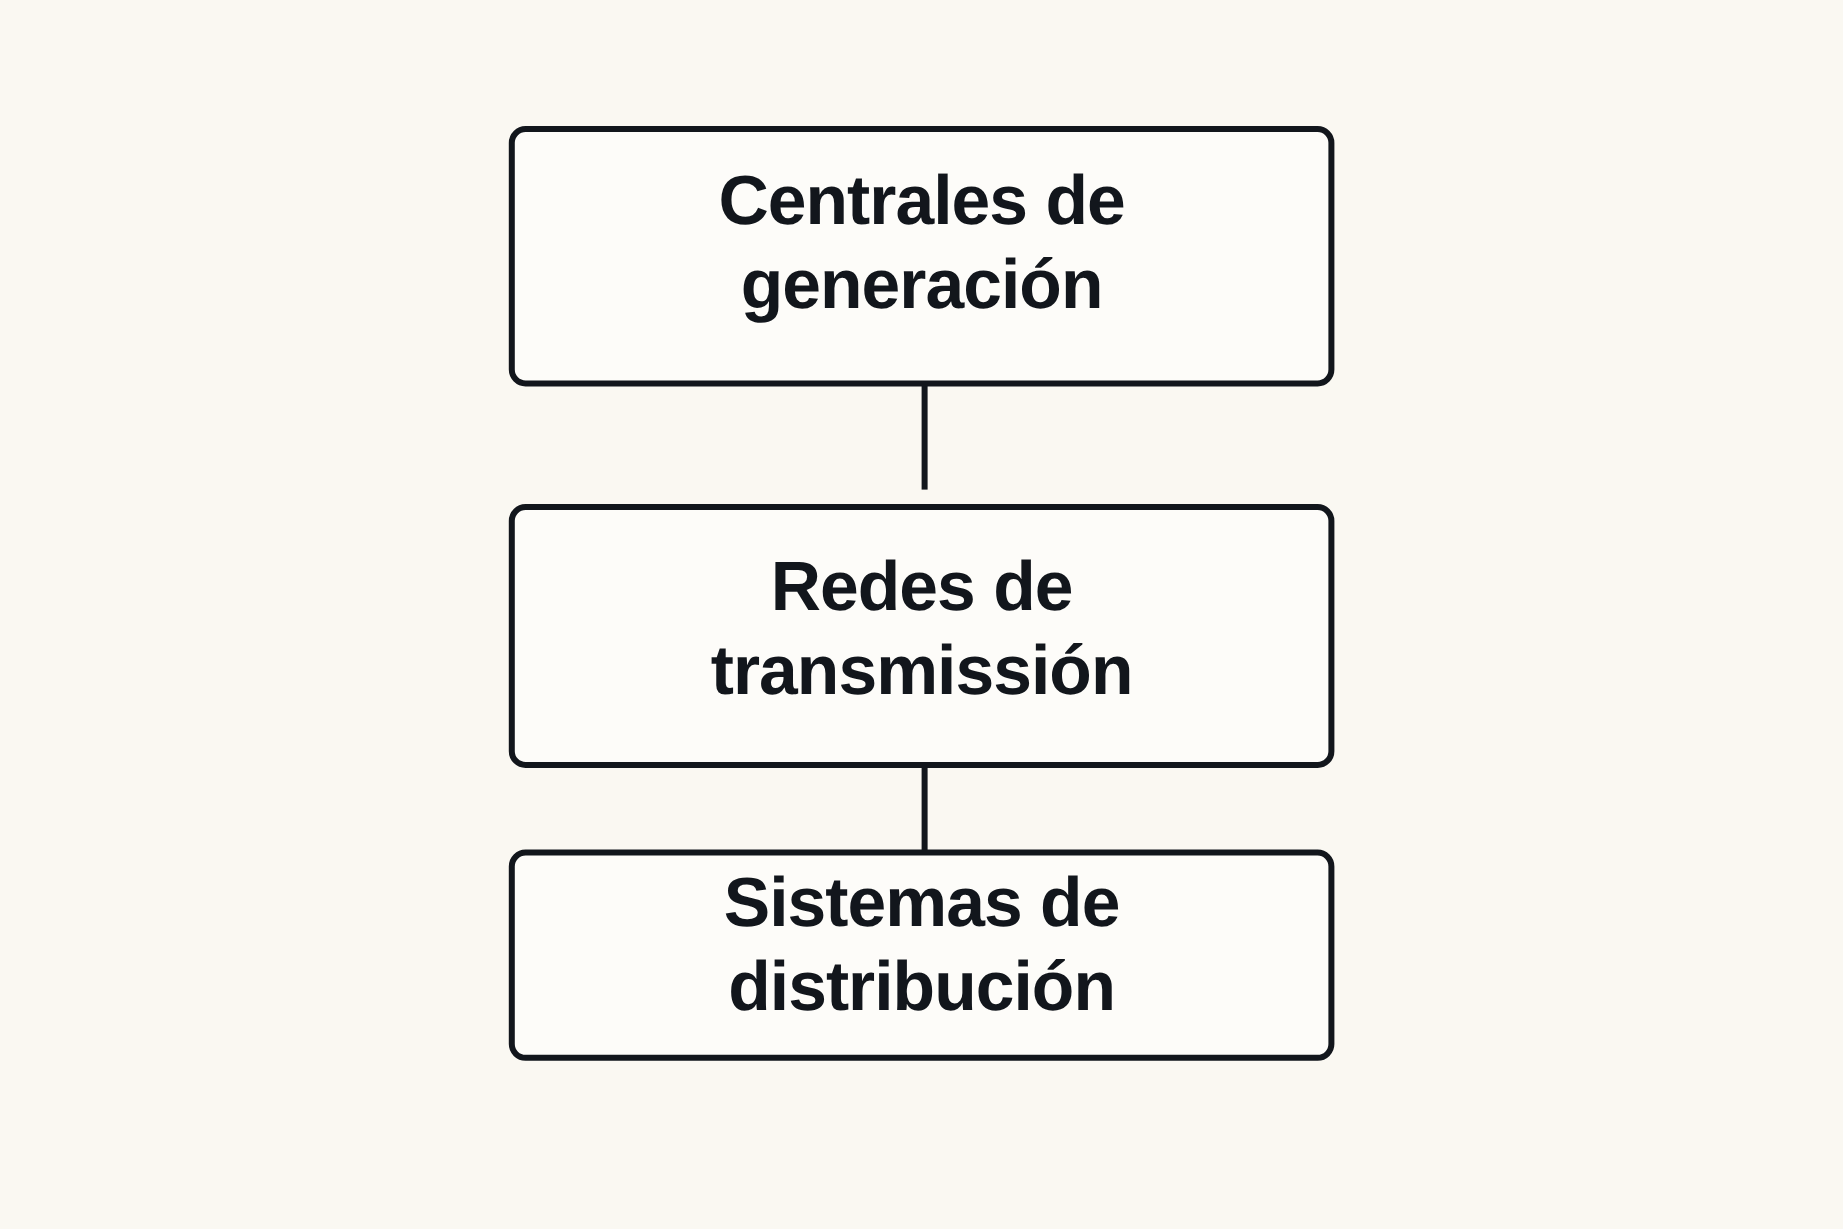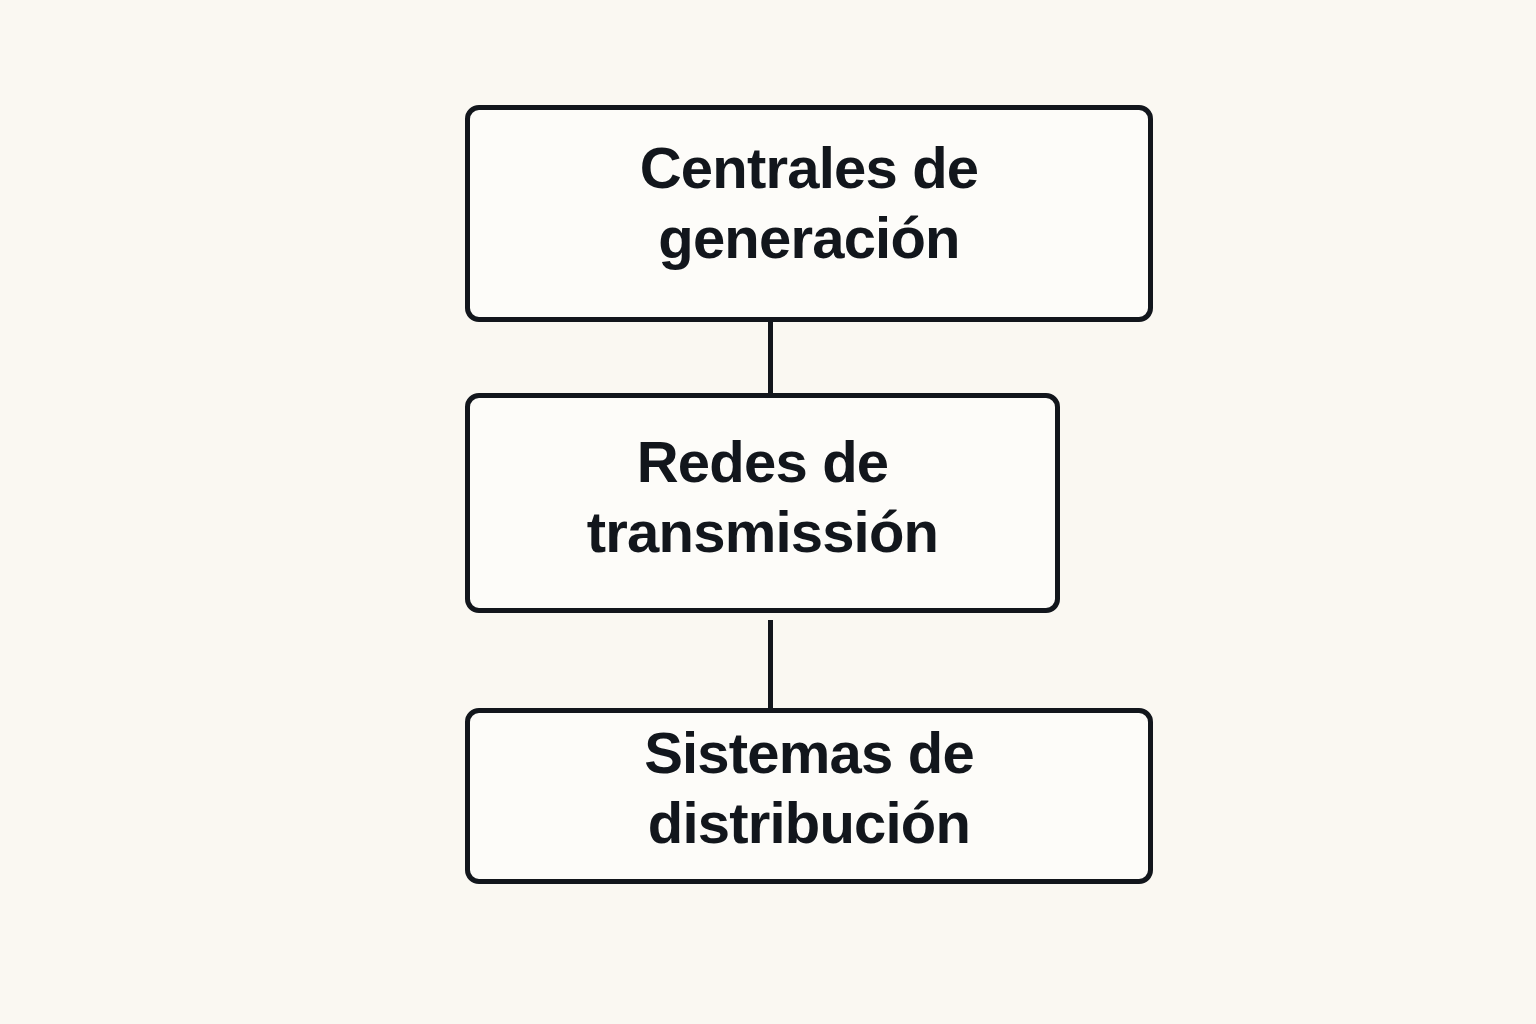--- a/index.html
+++ b/index.html
@@ -22,38 +22,37 @@
   .node {
     position: absolute;
     box-sizing: border-box;
     background: #FDFCF9;
     border: 5px solid #12161C;
     border-radius: 14px;
     display: flex;
     align-items: center;
     justify-content: center;
     z-index: 2;
-    margin-left: 41px;
   }
 
   .node-label {
     font-family: "Liberation Sans", sans-serif;
     font-weight: bold;
     font-size: 58px;
     line-height: 70px;
     color: #12161C;
     text-align: center;
     letter-spacing: -0.8px;
     white-space: pre-line;
     padding: 0 24px;
   }
 
   
   #node-generacion   { left: 424px; top: 105px; width: 688px; height: 217px; }
-  #node-transmission { left: 424px; top: 393px; width: 595px; height: 220px; }
+  #node-transmission { left: 424px; top: 420px; width: 688px; height: 220px; }
   #node-distribucion { left: 424px; top: 708px; width: 688px; height: 176px; }
 
   
   #node-generacion   .node-label { transform: translateY(-11px); }
   #node-transmission .node-label { transform: translateY(-6px); }
   #node-distribucion .node-label { transform: translateY(-8px); }
 
   .connector {
     position: absolute;
     width: 5px;

